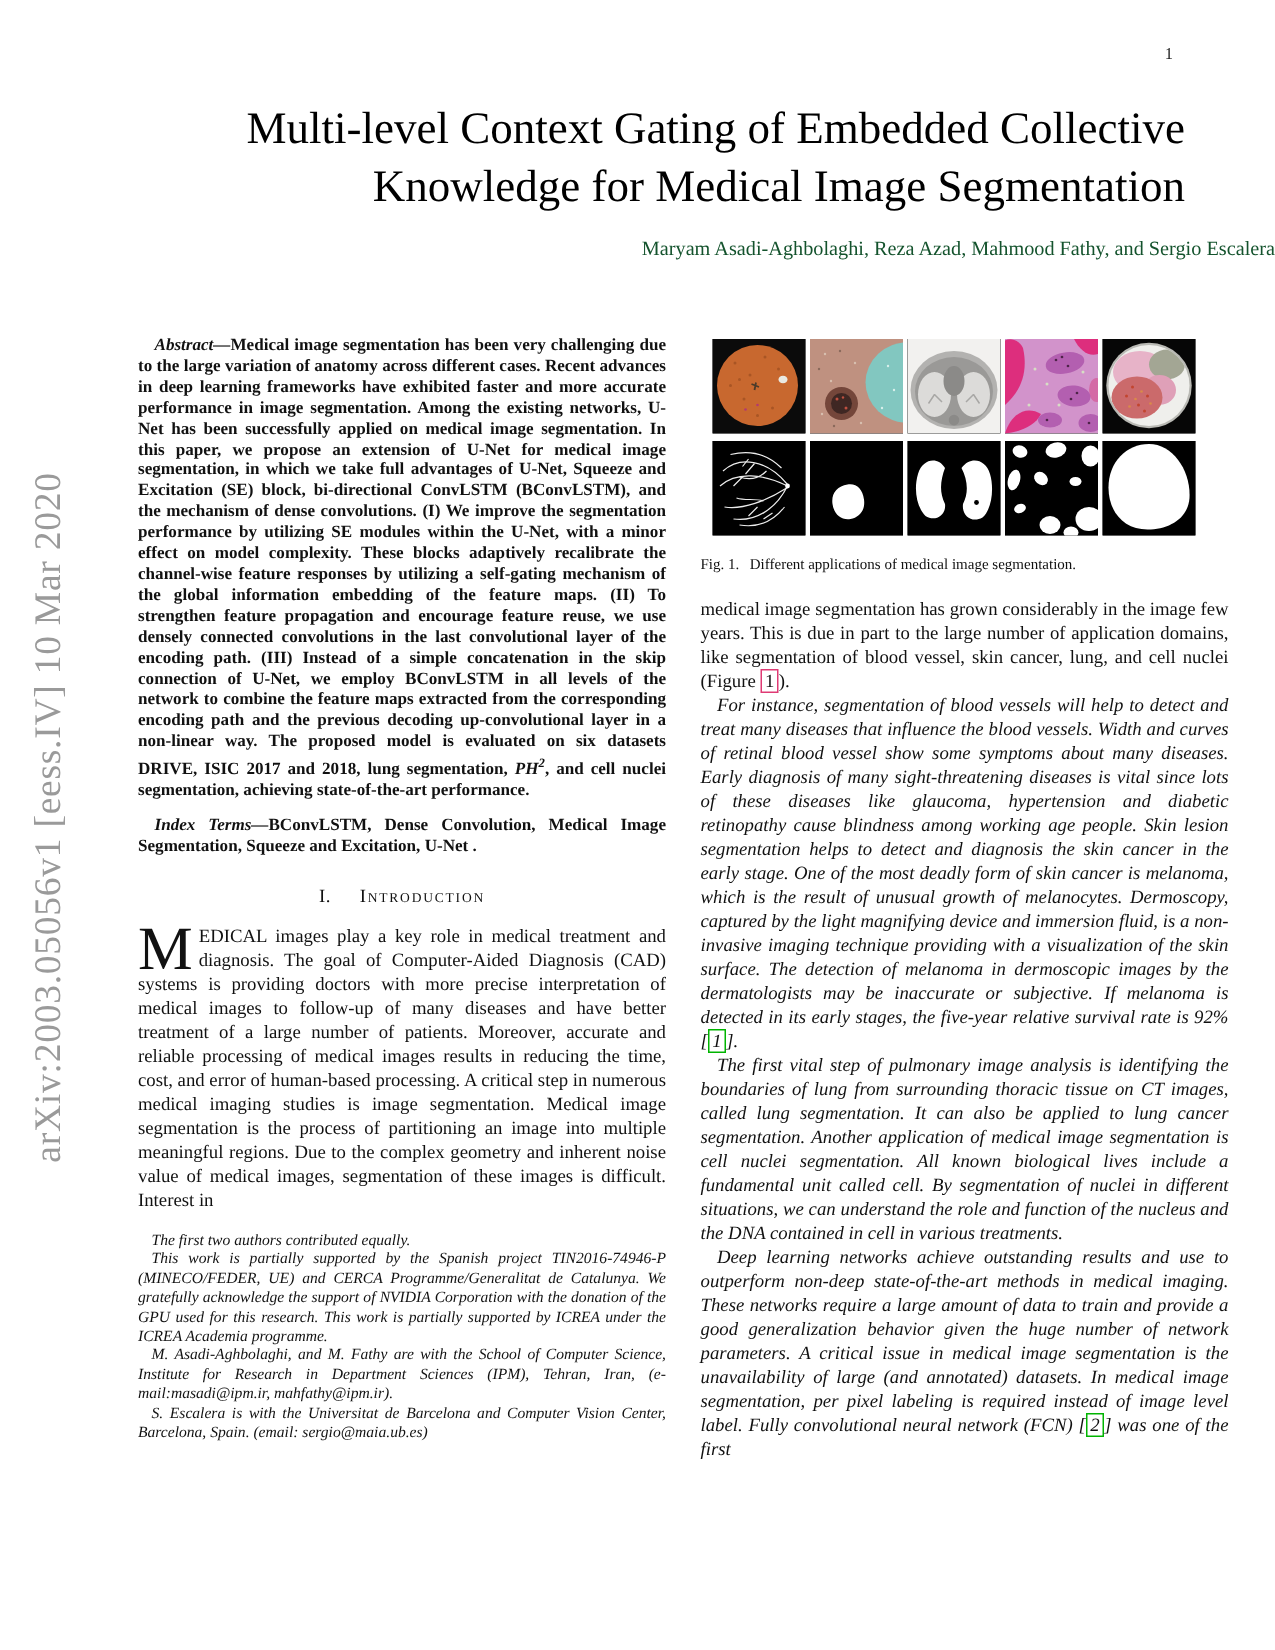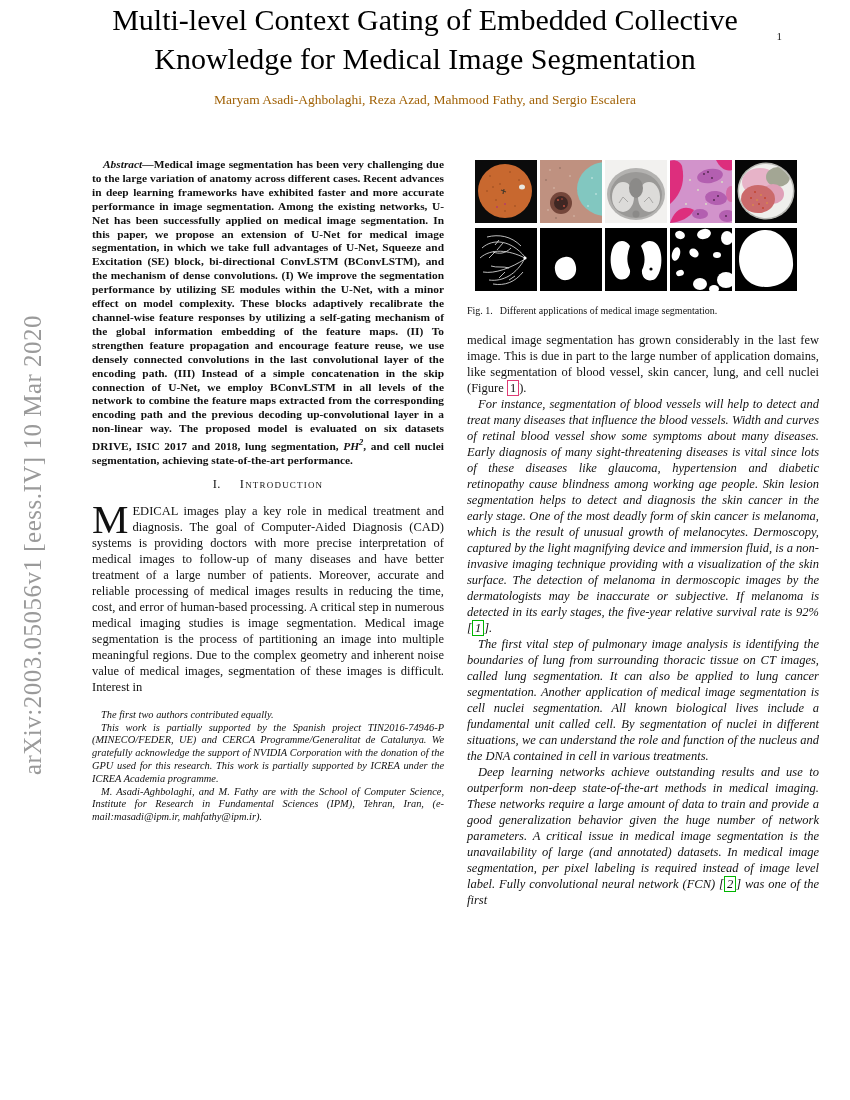--- a/index.html
+++ b/index.html
@@ -16,26 +16,26 @@
     position:absolute; top:30px; right:68px;
     font-size:11px; color:#222;
   }
   .arxiv-stamp {
     position:absolute; top:545px; left:33px;
     transform:translate(-50%,-50%) rotate(-90deg);
     white-space:nowrap;
     font-size:25px; color:#9a9a9a;
     letter-spacing:0.5px;
   }
-  header { text-align:center; }
+  header { padding-top:66px; text-align:right; }
   h1.paper-title {
     font-size:30px; font-weight:400; line-height:39px;
     max-width:730px; margin:0 auto; color:#000;
   }
-  .authors { margin-top:14px; font-size:13.5px; color:#a16207; }
+  .authors { margin-top:14px; font-size:13.5px; color:#14532d; }
   .columns {
     display:flex; gap:23px;
     padding:0 61px 0 92px;
     margin-top:50px;
   }
   .col { width:352px; flex:0 0 352px; }
   .col p { text-align:justify; }
   .body-text { font-size:12.5px; line-height:16px; }
   .indent { text-indent:11px;font-style:italic; }
   .abstract {
@@ -95,29 +95,31 @@
   <header>
     <h1 class="paper-title">Multi-level Context Gating of Embedded Collective Knowledge for Medical Image Segmentation</h1>
     <div class="authors">Maryam Asadi-Aghbolaghi, Reza Azad, Mahmood Fathy, and Sergio Escalera</div>
   </header>
 
   <div class="columns">
 
     <div class="col left-col">
       <p class="abstract"><span class="lead-label">Abstract—</span><span>Medical image segmentation has been very challenging due to the large variation of anatomy across different cases. Recent advances in deep learning frameworks have exhibited faster and more accurate performance in image segmentation. Among the existing networks, U-Net has been successfully applied on medical image segmentation. In this paper, we propose an extension of U-Net for medical image segmentation, in which we take full advantages of U-Net, Squeeze and Excitation (SE) block, bi-directional ConvLSTM (BConvLSTM), and the mechanism of dense convolutions. (I) We improve the segmentation performance by utilizing SE modules within the U-Net, with a minor effect on model complexity. These blocks adaptively recalibrate the channel-wise feature responses by utilizing a self-gating mechanism of the global information embedding of the feature maps. (II) To strengthen feature propagation and encourage feature reuse, we use densely connected convolutions in the last convolutional layer of the encoding path. (III) Instead of a simple concatenation in the skip connection of U-Net, we employ BConvLSTM in all levels of the network to combine the feature maps extracted from the corresponding encoding path and the previous decoding up-convolutional layer in a non-linear way. The proposed model is evaluated on six datasets DRIVE, ISIC 2017 and 2018, lung segmentation, </span><span class="math-var">PH</span><sup class="msup">2</sup><span>, and cell nuclei segmentation, achieving state-of-the-art performance.</span></p>
 
+      <p class="index-terms"><span class="lead-label">Index Terms—</span><span>BConvLSTM, Dense Convolution, Medical Image Segmentation, Squeeze and Excitation, U-Net .</span></p>
 
       <div class="section-heading"><span>I.</span><span class="sc">Introduction</span></div>
 
       <p class="body-text"><span class="dropcap">M</span><span>EDICAL images play a key role in medical treatment and diagnosis. The goal of Computer-Aided Diagnosis (CAD) systems is providing doctors with more precise interpretation of medical images to follow-up of many diseases and have better treatment of a large number of patients. Moreover, accurate and reliable processing of medical images results in reducing the time, cost, and error of human-based processing. A critical step in numerous medical imaging studies is image segmentation. Medical image segmentation is the process of partitioning an image into multiple meaningful regions. Due to the complex geometry and inherent noise value of medical images, segmentation of these images is difficult. Interest in</span></p>
 
       <div class="footnotes">
         <p>The first two authors contributed equally.</p>
         <p>This work is partially supported by the Spanish project TIN2016-74946-P (MINECO/FEDER, UE) and CERCA Programme/Generalitat de Catalunya. We gratefully acknowledge the support of NVIDIA Corporation with the donation of the GPU used for this research. This work is partially supported by ICREA under the ICREA Academia programme.</p>
-        <p>M. Asadi-Aghbolaghi, and M. Fathy are with the School of Computer Science, Institute for Research in Fundamental Sciences (IPM), Tehran, Iran, (e-mail:masadi@ipm.ir, mahfathy@ipm.ir).</p>
+        <p>M. Asadi-Aghbolaghi, and M. Fathy are with the School of Computer Science, Institute for Research in Department Sciences (IPM), Tehran, Iran, (e-mail:masadi@ipm.ir, mahfathy@ipm.ir).</p>
+        <p>S. Escalera is with the Universitat de Barcelona and Computer Vision Center, Barcelona, Spain. (email: sergio@maia.ub.es)</p>
       </div>
     </div>
 
     <div class="col right-col">
 
       <figure class="fig1">
         <div class="fig-grid">
 
           <svg class="tile" viewBox="0 0 62 63">
             <rect width="62" height="63" fill="#0b0b0b"></rect>
@@ -287,21 +289,21 @@
 
           <svg class="tile" viewBox="0 0 62 63">
             <rect width="62" height="63" fill="#000"></rect>
             <path d="M31,2 C16,2 4,14 4,31 C4,47 14,59 30,59 C44,59 57,52 58,38 C59,20 47,2 31,2 Z" fill="#fff"></path>
           </svg>
 
         </div>
         <figcaption><span class="cap-label">Fig. 1.</span><span>Different applications of medical image segmentation.</span></figcaption>
       </figure>
 
-      <p class="body-text rc-p" style="margin-top:16px;"><span>medical image segmentation has grown considerably in the last few image. This is due in part to the large number of application domains, like segmentation of blood vessel, skin cancer, lung, and cell nuclei (Figure </span><span class="figref-box">1</span><span>).</span></p>
+      <p class="body-text rc-p" style="margin-top:16px;"><span>medical image segmentation has grown considerably in the image few years. This is due in part to the large number of application domains, like segmentation of blood vessel, skin cancer, lung, and cell nuclei (Figure </span><span class="figref-box">1</span><span>).</span></p>
 
       <p class="body-text indent"><span>For instance, segmentation of blood vessels will help to detect and treat many diseases that influence the blood vessels. Width and curves of retinal blood vessel show some symptoms about many diseases. Early diagnosis of many sight-threatening diseases is vital since lots of these diseases like glaucoma, hypertension and diabetic retinopathy cause blindness among working age people. Skin lesion segmentation helps to detect and diagnosis the skin cancer in the early stage. One of the most deadly form of skin cancer is melanoma, which is the result of unusual growth of melanocytes. Dermoscopy, captured by the light magnifying device and immersion fluid, is a non-invasive imaging technique providing with a visualization of the skin surface. The detection of melanoma in dermoscopic images by the dermatologists may be inaccurate or subjective. If melanoma is detected in its early stages, the five-year relative survival rate is 92% [</span><span class="cite-box">1</span><span>].</span></p>
 
       <p class="body-text indent">The first vital step of pulmonary image analysis is identifying the boundaries of lung from surrounding thoracic tissue on CT images, called lung segmentation. It can also be applied to lung cancer segmentation. Another application of medical image segmentation is cell nuclei segmentation. All known biological lives include a fundamental unit called cell. By segmentation of nuclei in different situations, we can understand the role and function of the nucleus and the DNA contained in cell in various treatments.</p>
 
       <p class="body-text indent"><span>Deep learning networks achieve outstanding results and use to outperform non-deep state-of-the-art methods in medical imaging. These networks require a large amount of data to train and provide a good generalization behavior given the huge number of network parameters. A critical issue in medical image segmentation is the unavailability of large (and annotated) datasets. In medical image segmentation, per pixel labeling is required instead of image level label. Fully convolutional neural network (FCN) [</span><span class="cite-box">2</span><span>] was one of the first</span></p>
 
     </div>
   </div>
 </div>

